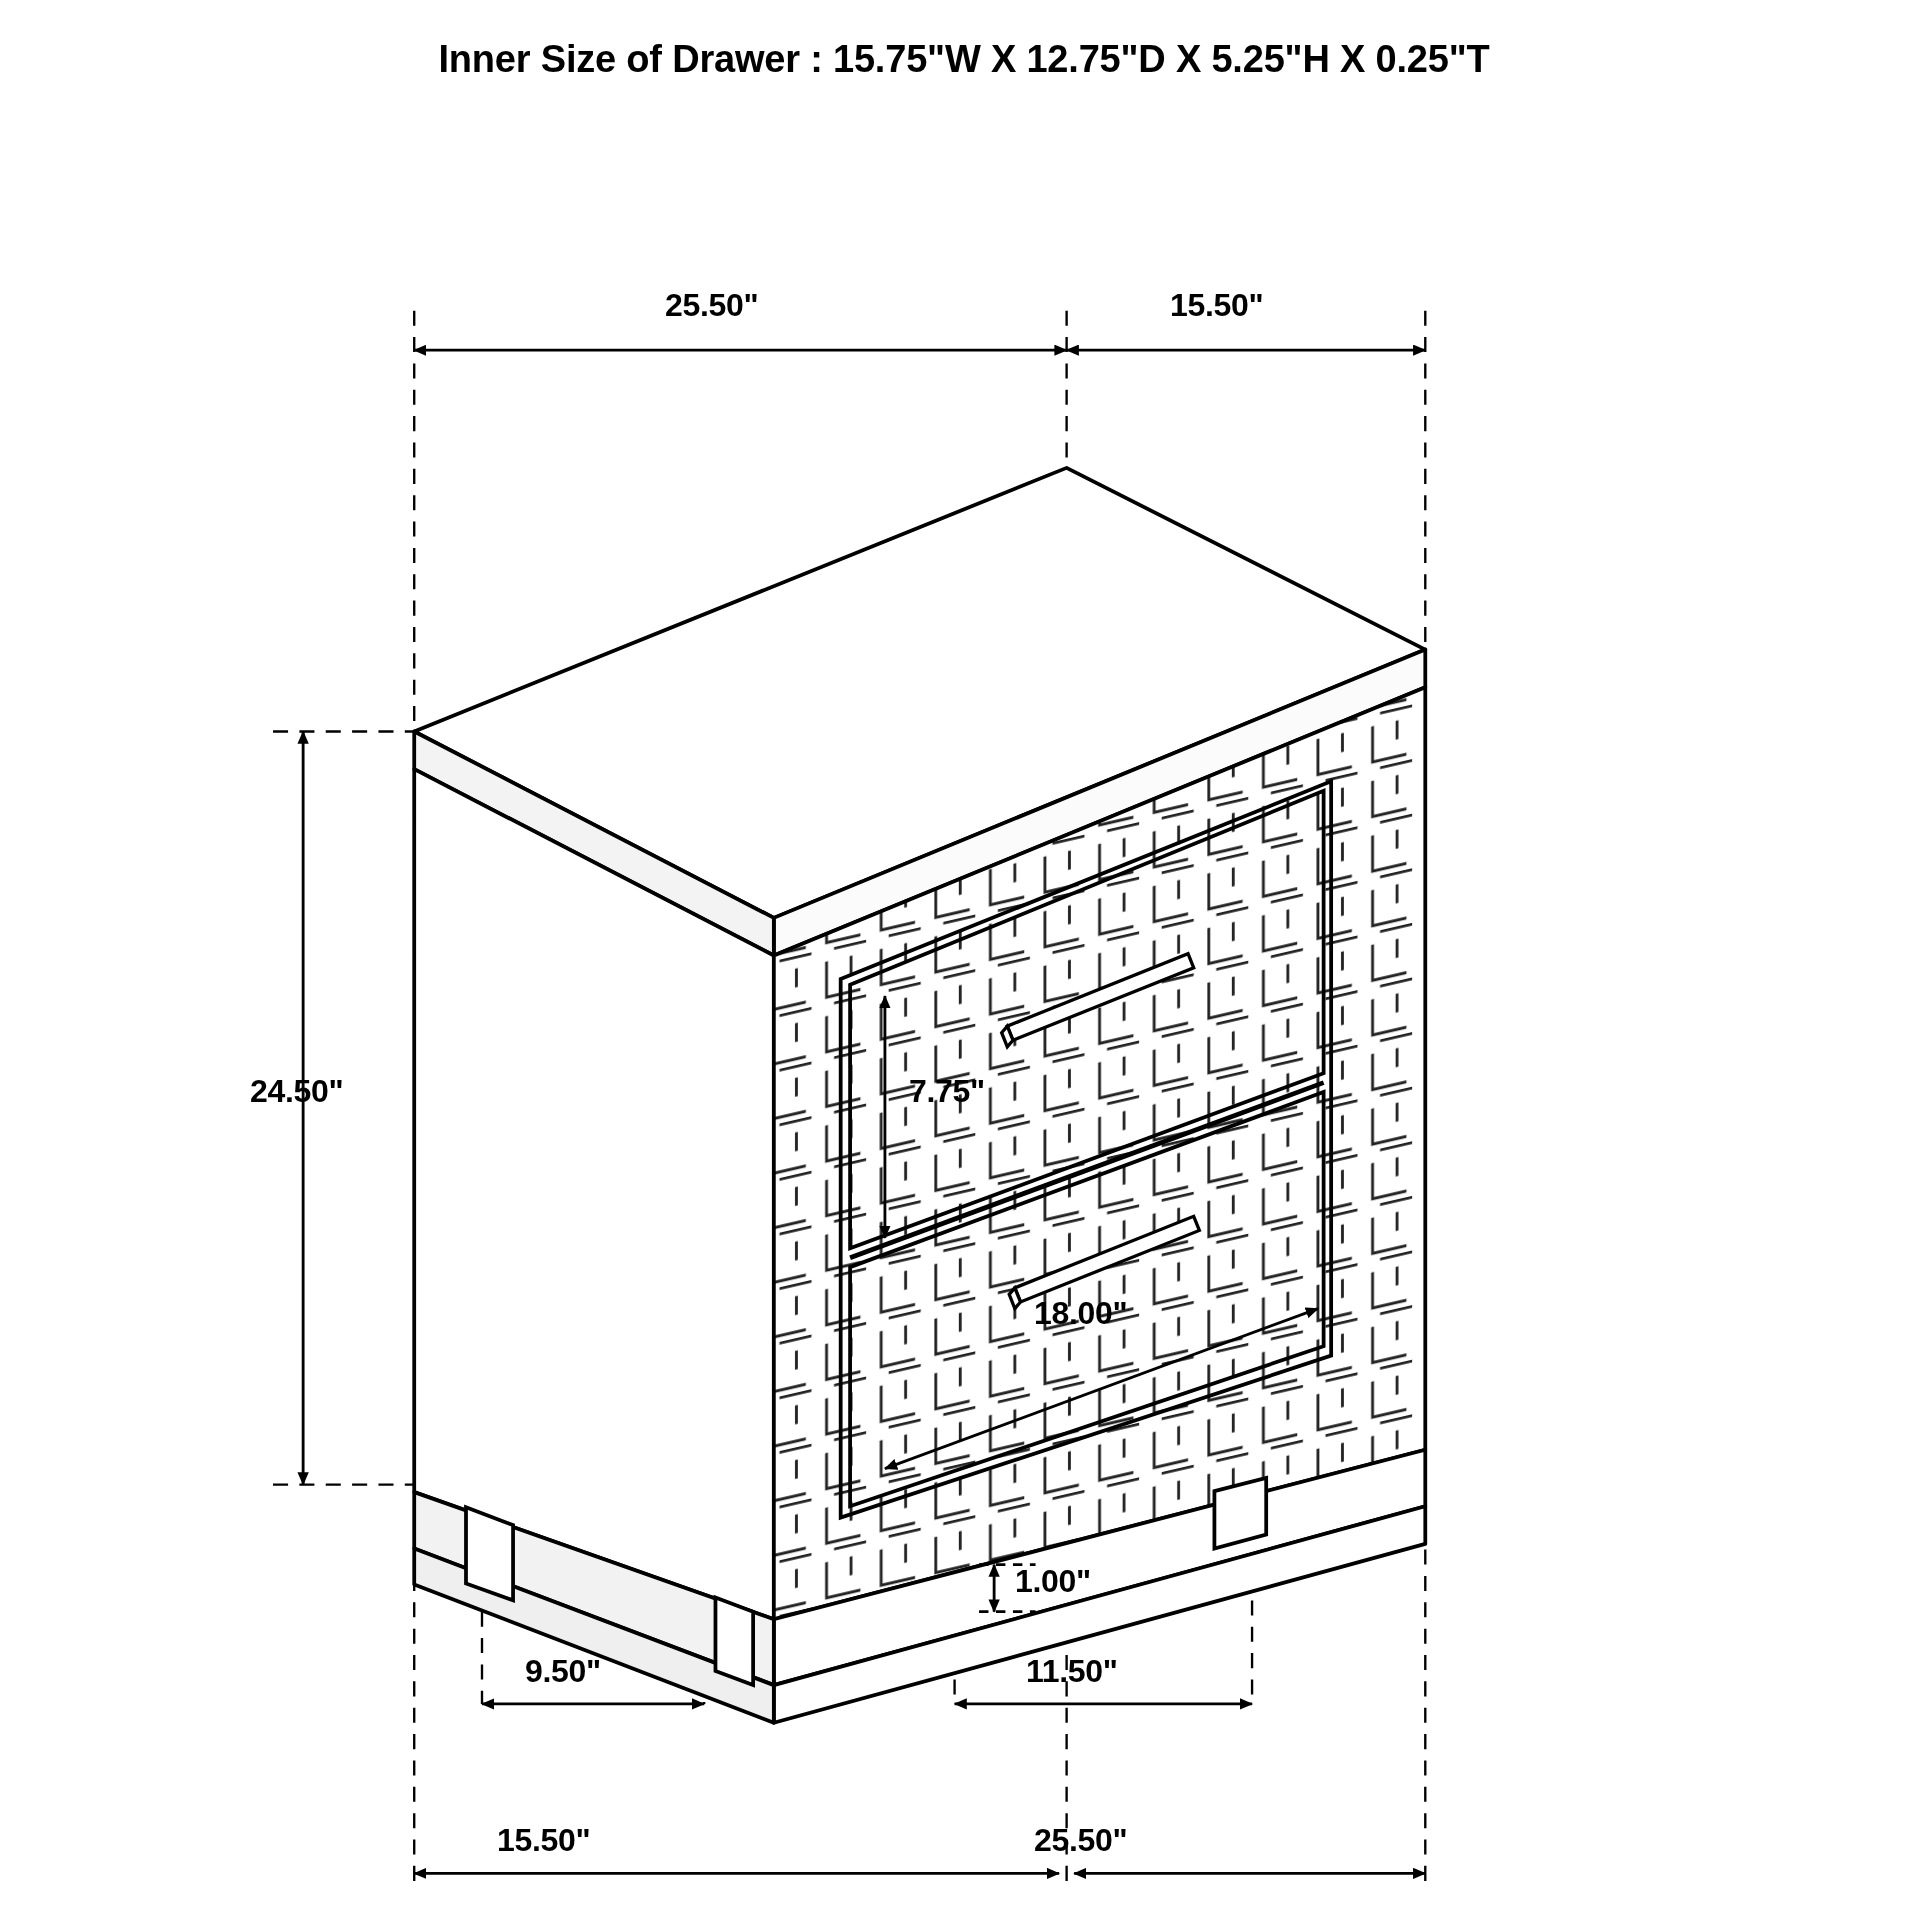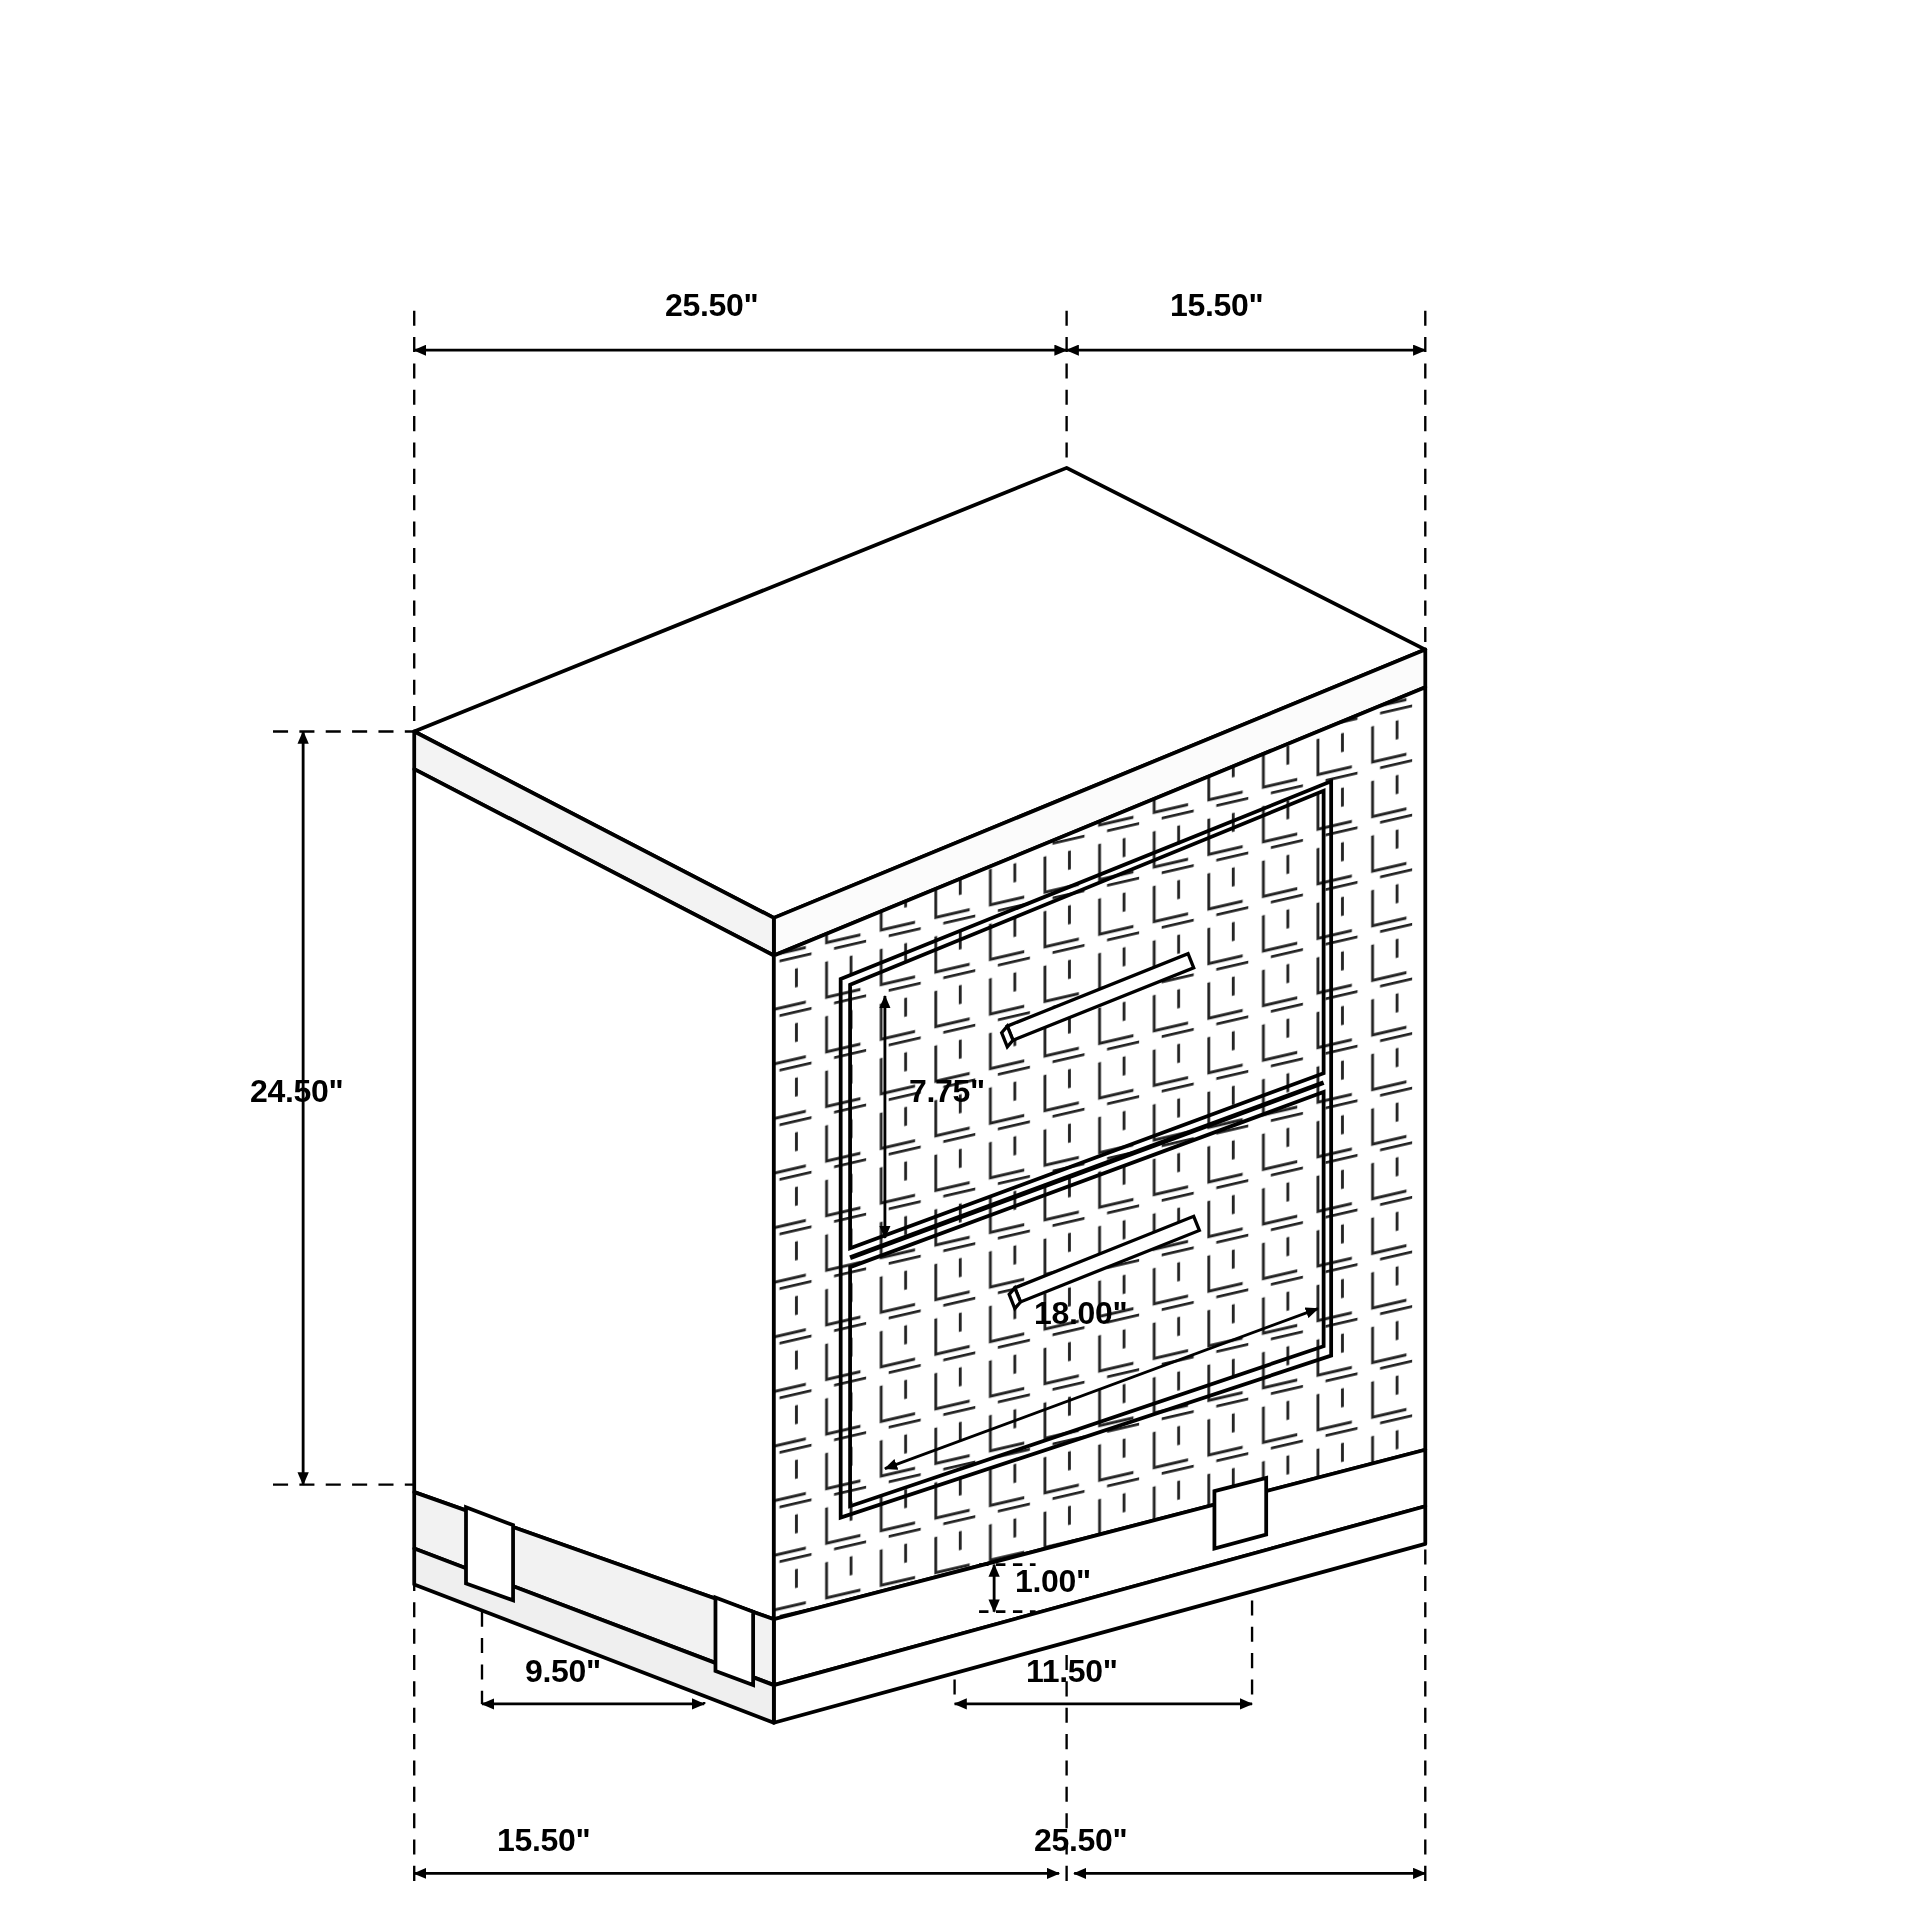--- a/index.html
+++ b/index.html
@@ -43,20 +43,21 @@
     font-weight: bold;
     white-space: nowrap;
     letter-spacing: -0.3px;
   }
 </style>
 </head>
 <body>
 
 <div id="diagram-root">
 
+  <div id="title">Inner Size of Drawer : 15.75"W X 12.75"D X 5.25"H X 0.25"T</div>
 
   <svg class="drawing" viewBox="0 0 2048 2048">
     <defs>
       <marker id="arrowEnd" markerWidth="14" markerHeight="12" refX="13" refY="6" orient="auto" markerUnits="userSpaceOnUse">
         <path d="M0,0 L14,6 L0,12 z" fill="#000"></path>
       </marker>
       <marker id="arrowStart" markerWidth="14" markerHeight="12" refX="1" refY="6" orient="auto" markerUnits="userSpaceOnUse">
         <path d="M14,0 L0,6 L14,12 z" fill="#000"></path>
       </marker>
 

